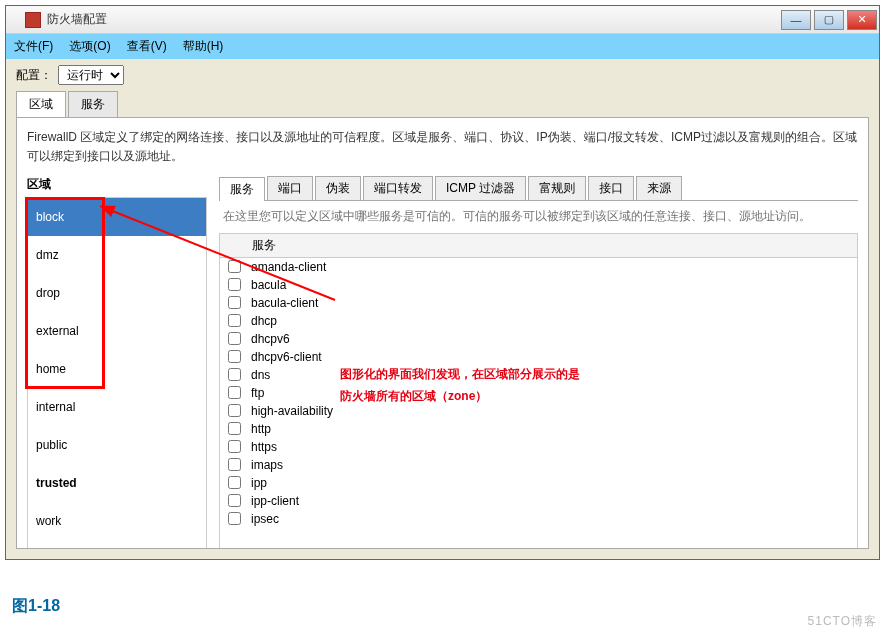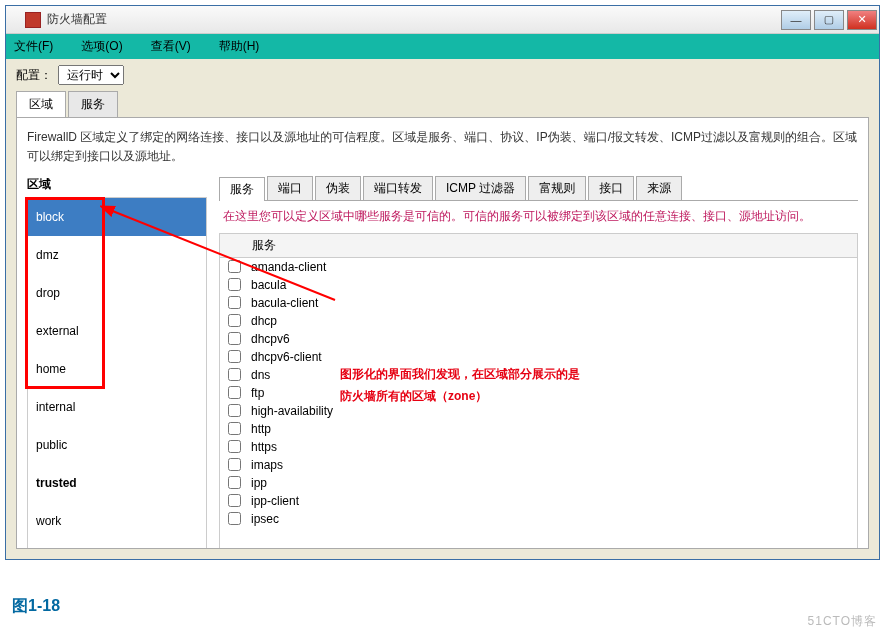--- a/index.html
+++ b/index.html
@@ -7,21 +7,21 @@
 
 .window { width: 875px; border: 1px solid #3a6ea5; background: #ece9d8; position: absolute; left: 5px; top: 5px; }
 .titlebar { background: linear-gradient(#fafafa, #e8e8e8); border-bottom: 1px solid #ccc; height: 28px; display: flex; align-items: center; padding: 0 2px 0 6px; justify-content: space-between; }
 .titlebar .left { display: flex; align-items: center; gap: 6px; padding-left: 13px; }
 .titlebar .icon { width: 16px; height: 16px; background: #c0392b; border: 1px solid #922; }
 .titlebar .title { color: #333; }
 .winbtns { display: flex; gap: 3px; }
 .winbtn { width: 30px; height: 20px; border: 1px solid #888; background: linear-gradient(#e0eef9, #b0cde6); display:flex; align-items:center; justify-content:center; font-size:11px; color:#333; cursor:pointer; }
 .winbtn.close { background: linear-gradient(#f08080, #d03020); color: #fff; }
 
-.menubar { background: #14b8a6; padding: 4px 8px; display: flex; gap: 28px; }
+.menubar { background: #7dd3fc; padding: 4px 8px; display: flex; gap: 16px; }
 .menubar span { color: #000; cursor: pointer; }
 
 .toolbar { padding: 6px 10px; display: flex; align-items: center; gap: 6px; }
 .toolbar select { font-size: 12px; padding: 1px 4px; }
 
 .main-tabs { display: flex; margin: 0 10px; }
 .main-tab { border: 1px solid #aaa; border-bottom: none; padding: 4px 12px; background: #e8e8e8; margin-right: 2px; cursor:pointer; }
 .main-tab.active { background: #fff; }
 
 .content { margin: 0 10px 10px 10px; border: 1px solid #aaa; background: #fff; padding: 10px; height: 432px; overflow: hidden; }
@@ -32,21 +32,21 @@
 .left-col .hdr { font-weight: bold; margin-bottom: 4px; }
 .zone-list { border: 1px solid #ccc; height: 400px; overflow: auto; }
 .zone-item { padding: 12px 8px; cursor: pointer; }
 .zone-item.selected { background: #3d7dc3; color: #fff; }
 .zone-item.bold { font-weight: bold; }
 
 .right-col { flex: 1; margin-left: 12px; }
 .sub-tabs { display: flex; border-bottom: 1px solid #aaa; }
 .sub-tab { border: 1px solid #aaa; border-bottom: none; padding: 3px 10px; background: #eee; margin-right: 2px; cursor:pointer; font-size:12px; }
 .sub-tab.active { background: #fff; position: relative; top: 1px; }
-.sub-desc { padding: 6px 4px; color: #be185d; line-height: 1.6; }
+.sub-desc { padding: 6px 4px; color: #737373; line-height: 1.6; }
 
 .service-table { border: 1px solid #ccc; height: 340px; overflow: auto; }
 .th-row { background: #f4f4f4; border-bottom: 1px solid #ccc; padding: 3px 8px; display: flex; }
 .th-row .cb-col { width: 24px; }
 .svc-row { display: flex; align-items: flex-start; padding: 2px 8px; }
 .svc-row input { margin-right: 10px; }
 
 
 .red-box { position: absolute; border: 3px solid #f00; pointer-events: none; }
 .arrow { position: absolute; pointer-events: none; }

